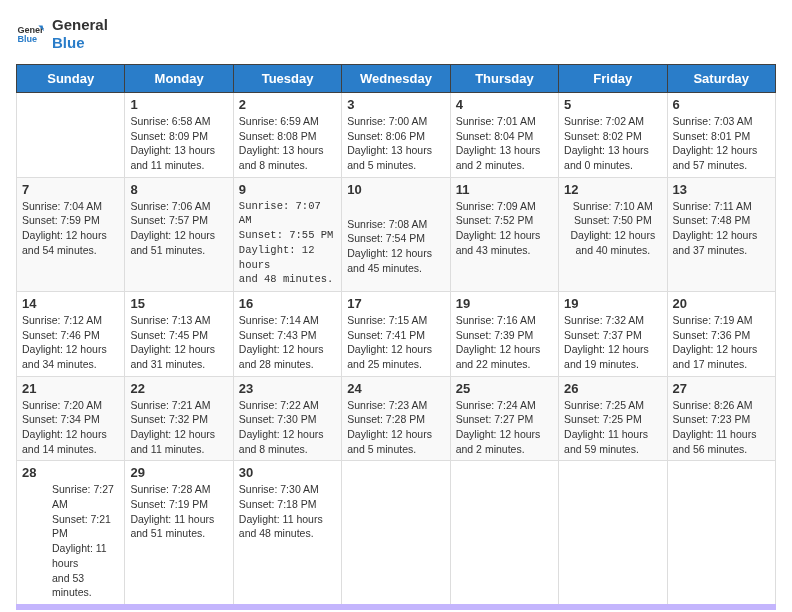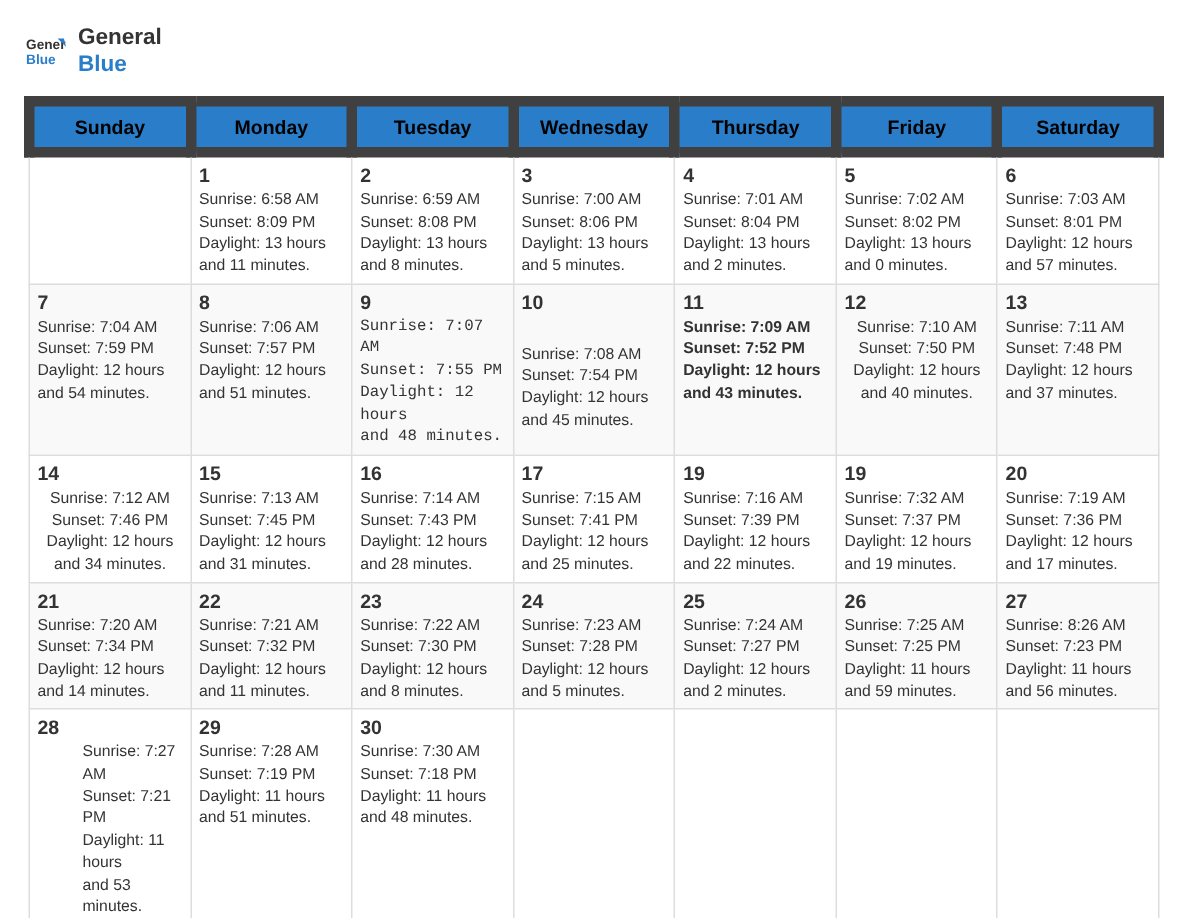--- a/index.html
+++ b/index.html
@@ -37,26 +37,26 @@
       font-size: 14px;
       color: #555;
     }
     .calendar {
       width: 100%;
       border-collapse: collapse;
       border: 1px solid #ccc;
     }
     .calendar th {
       background: #2a7dc9;
-      color: #000000;
+      color: #ffffff;
       font-size: 13px;
       font-weight: bold;
       padding: 6px 4px;
       text-align: center;
-      border: 7px solid #404040;
+      border: 1px solid #404040;
     }
     .calendar td {
       vertical-align: top;
       border: 1px solid #ddd;
       padding: 4px 5px;
       width: 108px;
       min-height: 80px;
       background: #fff;
     }
     .calendar tr:nth-child(even) td {
@@ -71,21 +71,21 @@
     }
     .day-info {
       font-size: 10.5px;
       color: #333;
       line-height: 1.4;
     }
     .empty-cell {
       background: #f5f5f5;
     }
     .last-row td {
-      border-bottom: 1px solid #c4b5fd;
+      border-bottom: 6px solid #c4b5fd;
     }
   </style>
 </head>
 <body>
 
 <div class="header">
   <div class="logo">
     <svg class="logo-icon" viewBox="0 0 40 40" width="40" height="40">
       <rect x="0" y="0" width="40" height="40" fill="none"></rect>
       <text x="2" y="18" font-size="13" font-weight="bold" fill="#333" font-family="Arial">General</text>
@@ -187,21 +187,21 @@
         </td>
         <td>
           <span class="day-number">10</span>
           <div class="day-info" style="white-space: pre-line; margin-top: 20px;">Sunrise: 7:08 AM
 Sunset: 7:54 PM
 Daylight: 12 hours
 and 45 minutes.</div>
         </td>
         <td>
           <span class="day-number">11</span>
-          <div class="day-info" style="white-space: pre-line; font-weight: bold;">Sunrise: 7:09 AM
+          <div class="day-info" style="white-space: pre-line;">Sunrise: 7:09 AM
 Sunset: 7:52 PM
 Daylight: 12 hours
 and 43 minutes.</div>
         </td>
         <td>
           <span class="day-number">12</span>
           <div class="day-info" style="white-space: pre-line; text-align: center;">Sunrise: 7:10 AM
 Sunset: 7:50 PM
 Daylight: 12 hours
 and 40 minutes.</div>
@@ -210,21 +210,21 @@
           <span class="day-number">13</span>
           <div class="day-info" style="white-space: pre-line;">Sunrise: 7:11 AM
 Sunset: 7:48 PM
 Daylight: 12 hours
 and 37 minutes.</div>
         </td>
       </tr>
       <tr>
         <td>
           <span class="day-number">14</span>
-          <div class="day-info" style="white-space: pre-line; text-align: center;">Sunrise: 7:12 AM
+          <div class="day-info" style="white-space: pre-line;">Sunrise: 7:12 AM
 Sunset: 7:46 PM
 Daylight: 12 hours
 and 34 minutes.</div>
         </td>
         <td>
           <span class="day-number">15</span>
           <div class="day-info" style="white-space: pre-line;">Sunrise: 7:13 AM
 Sunset: 7:45 PM
 Daylight: 12 hours
 and 31 minutes.</div>

